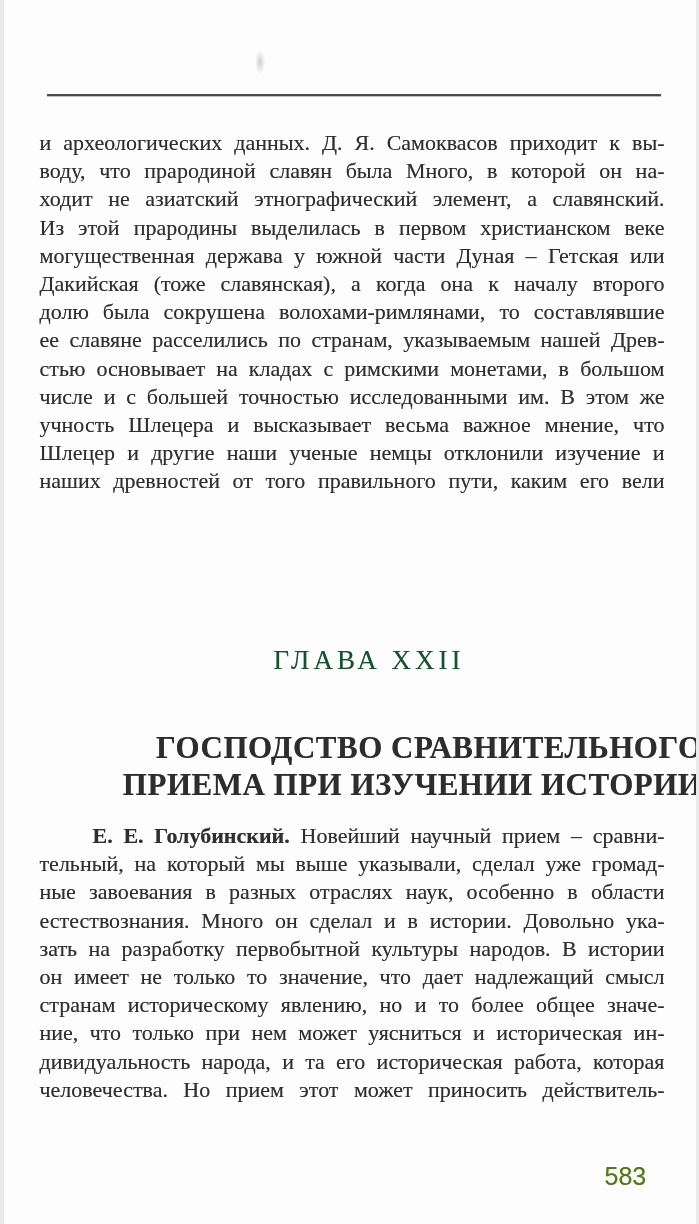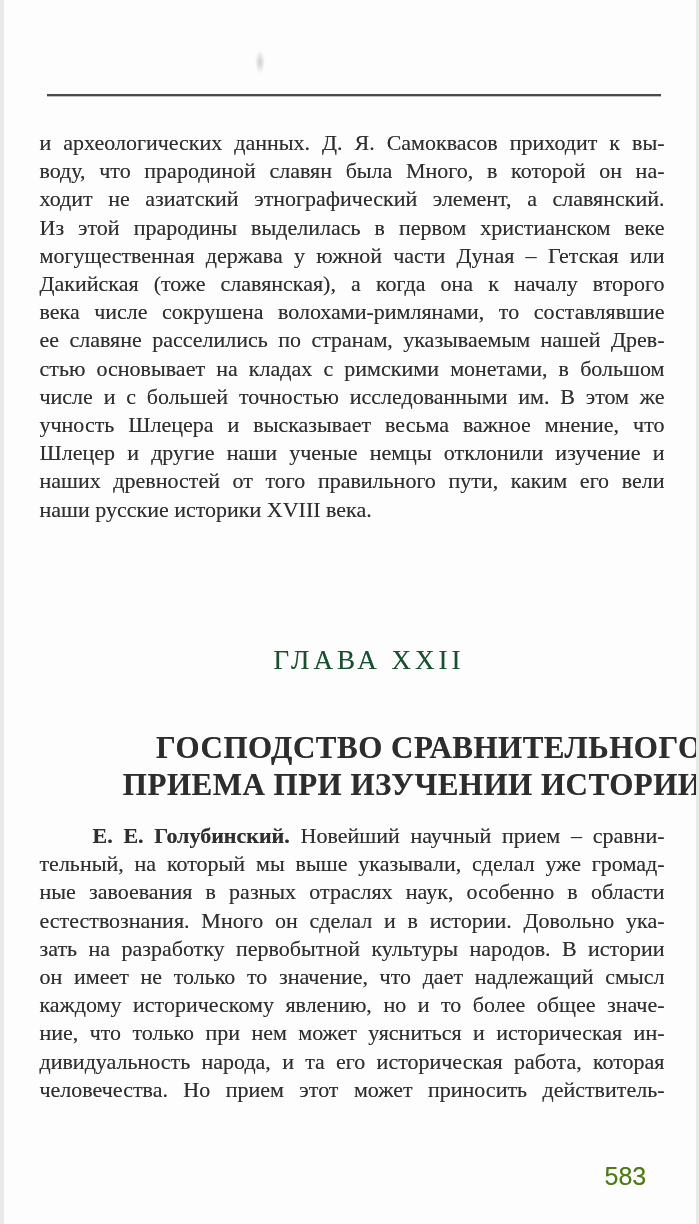--- a/index.html
+++ b/index.html
@@ -62,45 +62,44 @@
 
   <div class="header-rule"></div>
 
   <div class="para para-continuation">
       <div class="line">и археологических данных. Д. Я. Самоквасов приходит к вы-</div>
       <div class="line">воду, что прародиной славян была Много, в которой он на-</div>
       <div class="line">ходит не азиатский этнографический элемент, а славянский.</div>
       <div class="line">Из этой прародины выделилась в первом христианском веке</div>
       <div class="line">могущественная держава у южной части Дуная – Гетская или</div>
       <div class="line">Дакийская (тоже славянская), а когда она к началу второго</div>
-      <div class="line">века числе сокрушена волохами-римлянами, то составлявшие</div>
+      <div class="line">долю была сокрушена волохами-римлянами, то составлявшие</div>
       <div class="line">ее славяне расселились по странам, указываемым нашей Древ-</div>
       <div class="line">стью основывает на кладах с римскими монетами, в большом</div>
       <div class="line">числе и с большей точностью исследованными им. В этом же</div>
       <div class="line">учность Шлецера и высказывает весьма важное мнение, что</div>
       <div class="line">Шлецер и другие наши ученые немцы отклонили изучение и</div>
       <div class="line">наших древностей от того правильного пути, каким его вели</div>
-      <div class="line end">наши русские историки XVIII века.</div>
     </div>
 
   <div class="chapter-kicker">ГЛАВА XXII</div>
 
   <div class="chapter-title">
     <div>ГОСПОДСТВО СРАВНИТЕЛЬНОГО</div>
     <div>ПРИЕМА ПРИ ИЗУЧЕНИИ ИСТОРИИ</div>
   </div>
 
   <div class="para para-golubinsky">
       <div class="line indent"><b>Е. Е. Голубинский.</b> Новейший научный прием – сравни-</div>
       <div class="line">тельный, на который мы выше указывали, сделал уже громад-</div>
       <div class="line">ные завоевания в разных отраслях наук, особенно в области</div>
       <div class="line">естествознания. Много он сделал и в истории. Довольно ука-</div>
       <div class="line">зать на разработку первобытной культуры народов. В истории</div>
       <div class="line">он имеет не только то значение, что дает надлежащий смысл</div>
-      <div class="line">каждому историческому явлению, но и то более общее значе-</div>
+      <div class="line">странам историческому явлению, но и то более общее значе-</div>
       <div class="line">ние, что только при нем может уясниться и историческая ин-</div>
       <div class="line">дивидуальность народа, и та его историческая работа, которая</div>
       <div class="line">человечества. Но прием этот может приносить действитель-</div>
     </div>
 
   <div class="page-number">583</div>
 
 </div>
 
 </body></html>

